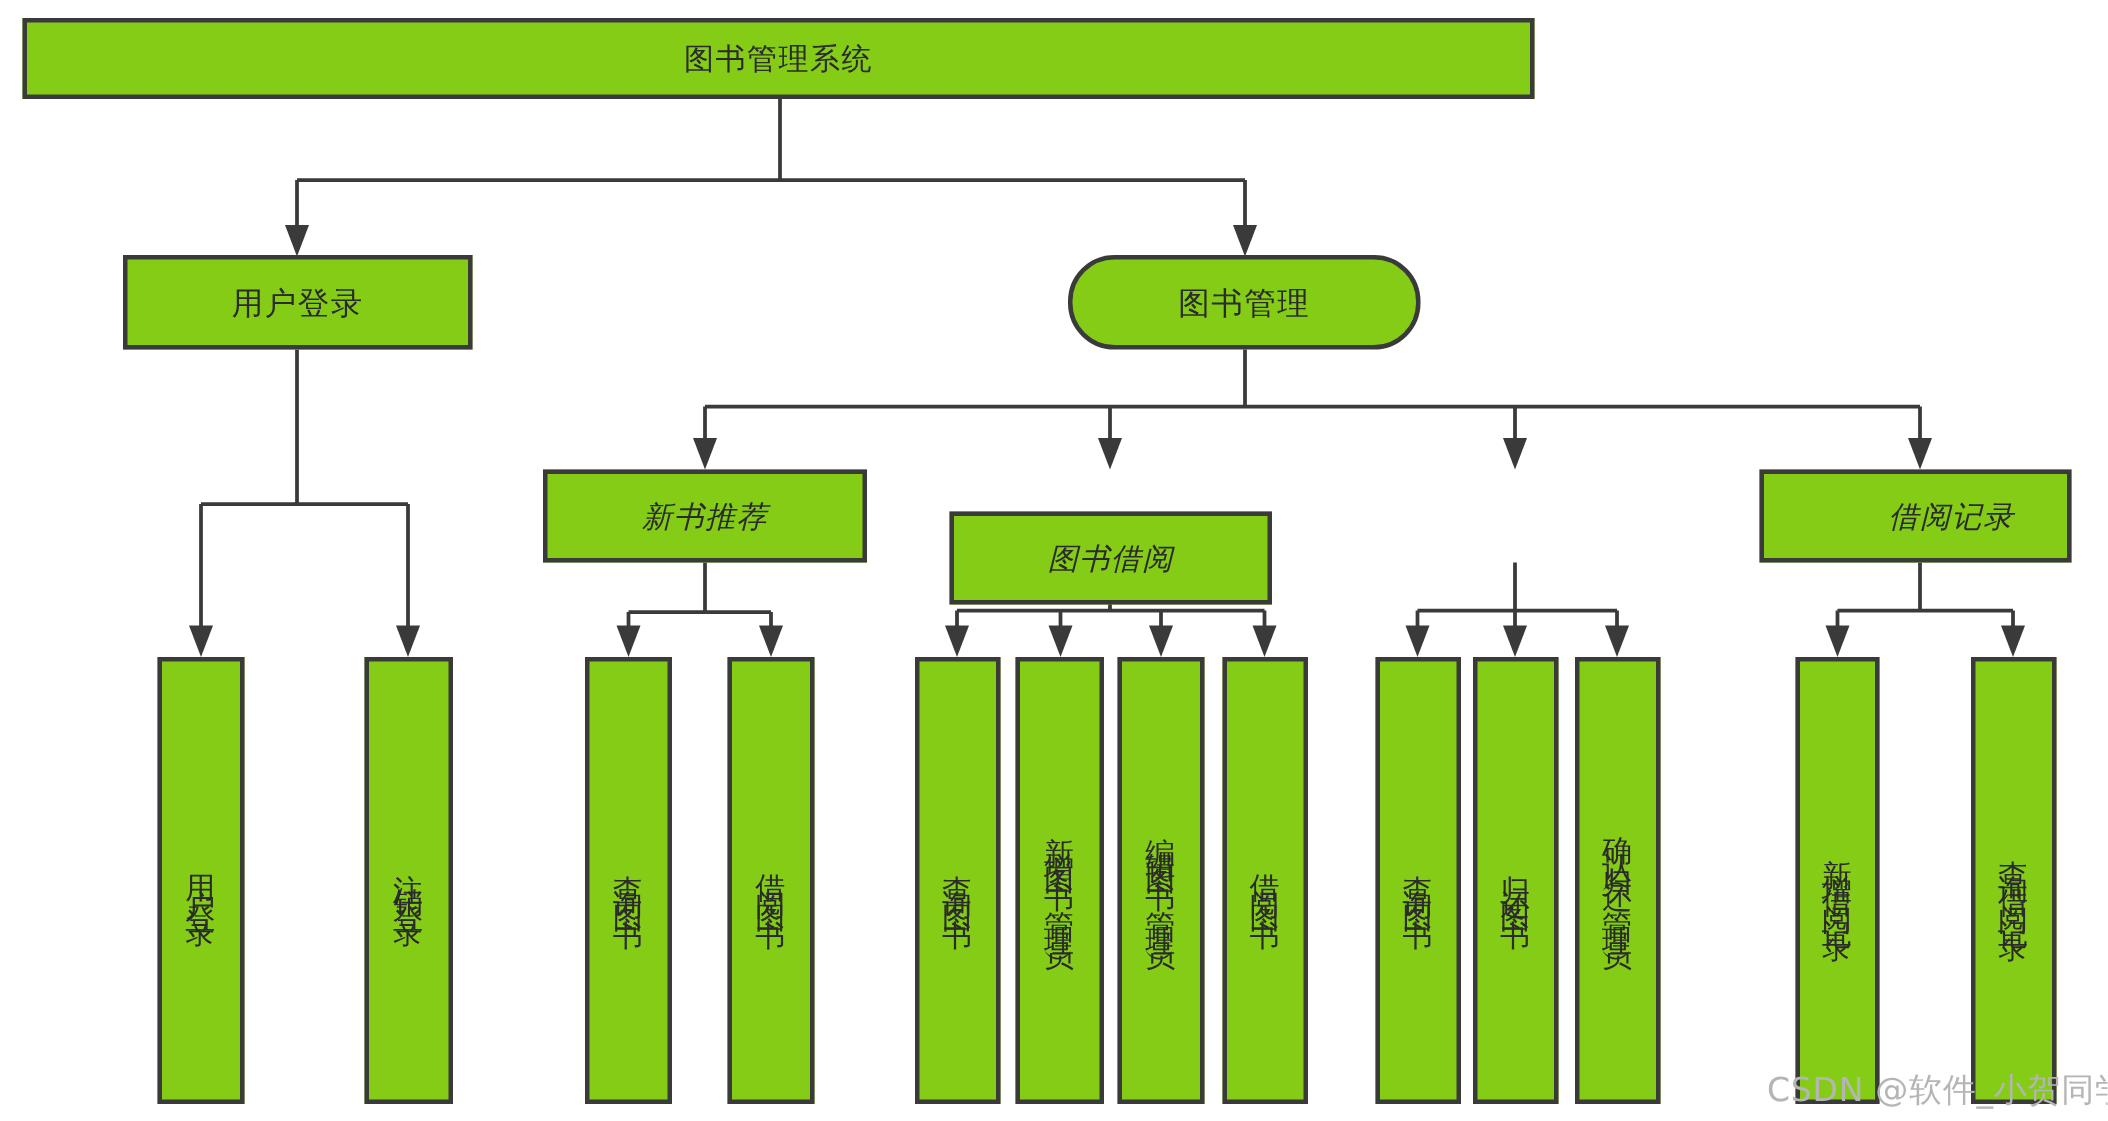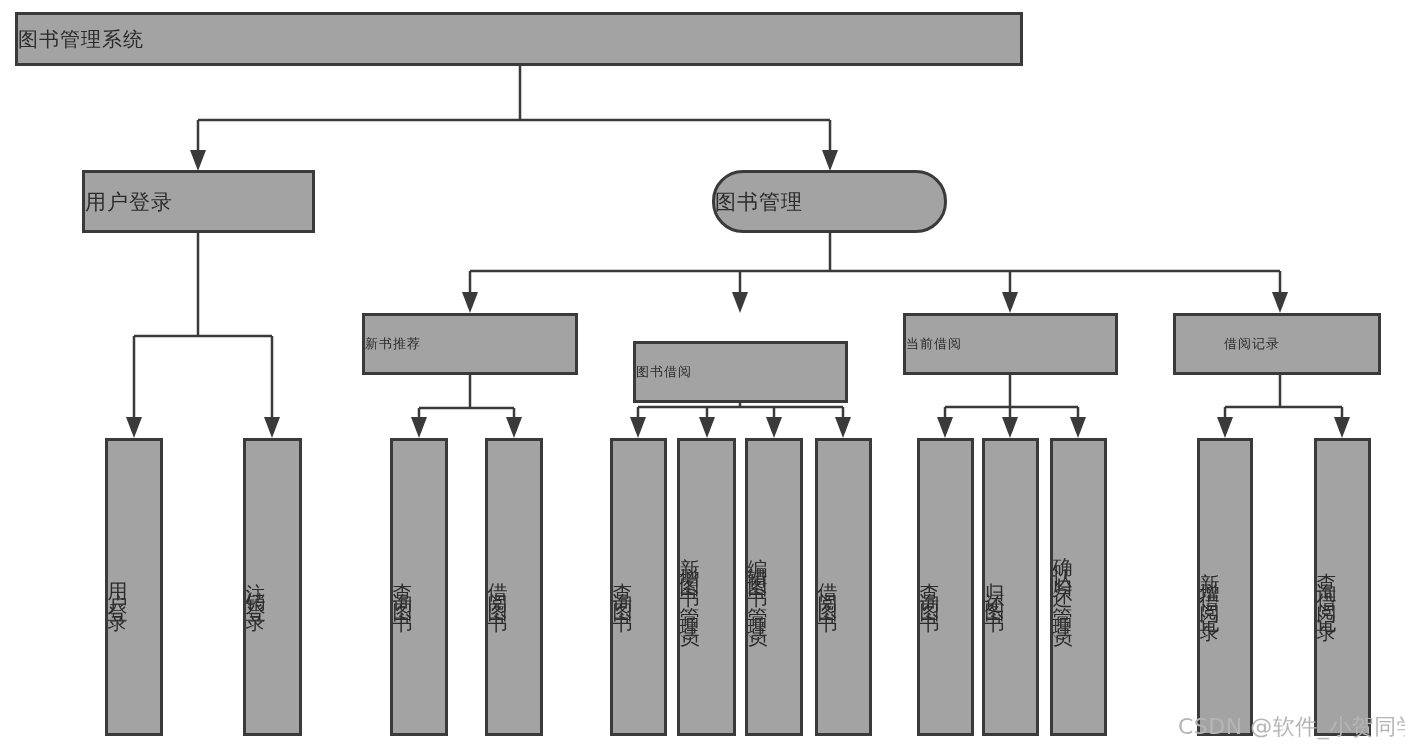--- a/index.html
+++ b/index.html
@@ -21,34 +21,34 @@
     overflow:hidden;
   }
   .connectors{
     position:absolute;
     left:0;top:0;
     width:1405px;height:747px;
   }
   .node{
     position:absolute;
     box-sizing:border-box;
-    background:#a3a3a3;
+    background:#84cc16;
     border:3px solid var(--line);
     display:flex;
     align-items:center;
-    justify-content:flex-start;
+    justify-content:center;
     color:var(--text);
   }
   .node .lbl{
     white-space:nowrap;
     letter-spacing:1px;
   }
   .h1 .lbl{font-size:20px;}
   .h2 .lbl{font-size:21px;}
-  .h3 .lbl{font-size:13px;}
+  .h3 .lbl{font-size:20px;font-style:italic;}
   .leaf .lbl{
     writing-mode:vertical-rl;
     text-orientation:mixed;
     font-size:20px;
     letter-spacing:10px;
     white-space:nowrap;
     line-height:1;
   }
   .watermark{
     position:absolute;
@@ -119,23 +119,20 @@
   <div class="node h2" style="left:712px;top:170px;width:235px;height:63px;border-radius:31px;">
     <span class="lbl">图书管理</span>
   </div>
 
   <div class="node h3" style="left:362px;top:313px;width:216px;height:62px;">
     <span class="lbl">新书推荐</span>
   </div>
   <div class="node h3" style="left:633px;top:313px;width:215px;height:62px;margin-top:28px;">
     <span class="lbl">图书借阅</span>
   </div>
-  <div class="node h3" style="left:903px;top:313px;width:215px;height:62px;">
-    <span class="lbl">当前借阅</span>
-  </div>
   <div class="node h3" style="left:1173px;top:313px;width:208px;height:62px;padding-left:48px;">
     <span class="lbl">借阅记录</span>
   </div>
 
   <div class="node leaf" style="left:105px;top:438px;width:58px;height:298px;">
     <span class="lbl">用户登录</span>
   </div>
   <div class="node leaf" style="left:243px;top:438px;width:59px;height:298px;">
     <span class="lbl">注销登录</span>
   </div>

